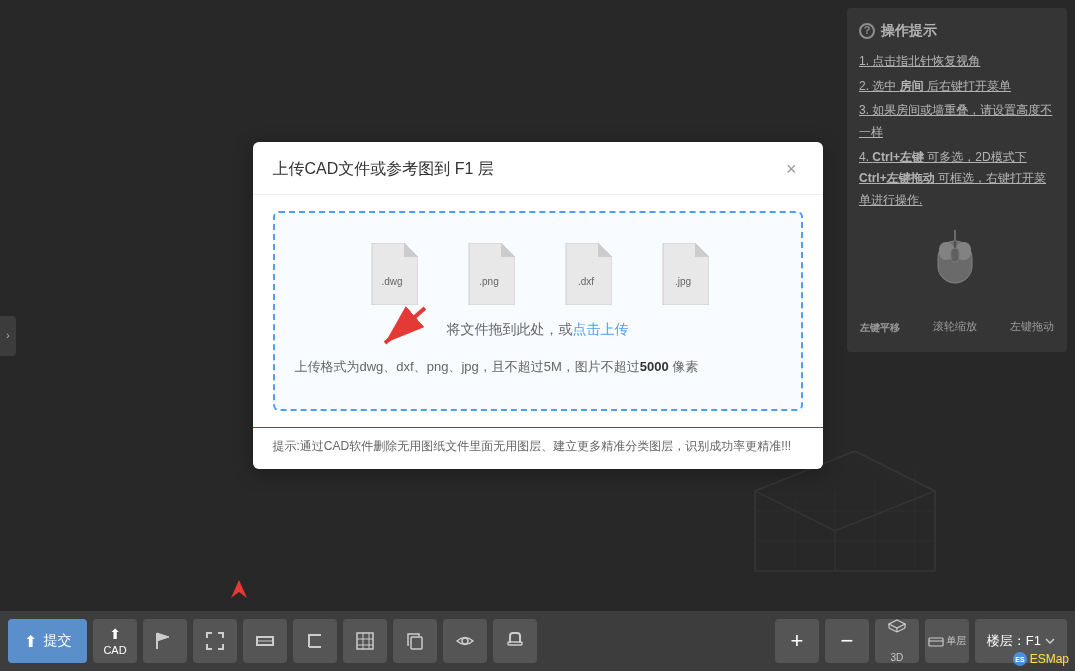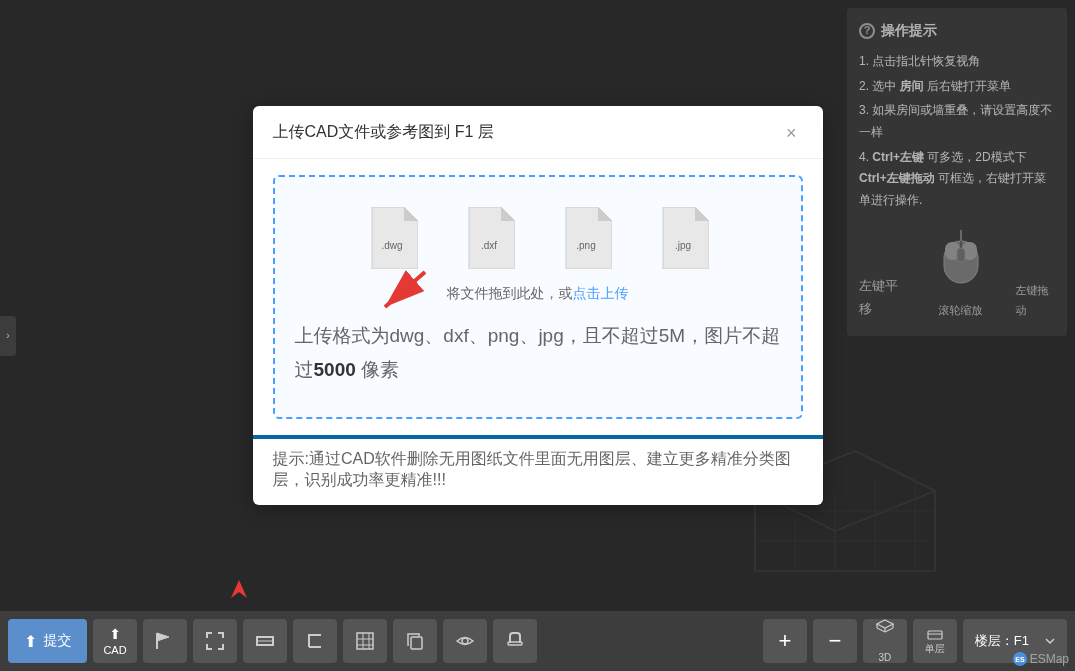--- a/index.html
+++ b/index.html
@@ -58,42 +58,44 @@
       border-radius: 50%;
       display: flex;
       align-items: center;
       justify-content: center;
       font-size: 11px;
       color: #ccc;
       font-weight: bold;
     }
     .tips-panel .tip-item {
       margin-bottom: 3px;
+      text-decoration: underline;
     }
     .tips-panel .tip-highlight {
       font-weight: bold;
     }
 
     
     .mouse-diagram {
       display: flex;
       justify-content: center;
       align-items: flex-end;
       gap: 30px;
       margin-top: 10px;
       padding: 5px 0;
     }
     .mouse-svg {
       width: 50px;
       height: 65px;
     }
     .side-label-left {
-      font-size: 13px;
+      font-size: 10px;
       color: #ddd;
       text-align: left;
+      font-weight: bold;
     }
     .side-label-right {
       font-size: 11px;
       color: #ddd;
       text-align: left;
     }
 
     
     .expand-btn {
       position: absolute;
@@ -186,35 +188,35 @@
       margin-bottom: 6px;
     }
     .upload-link {
       color: #4a9eff;
       cursor: pointer;
       text-decoration: none;
     }
 
     .upload-info {
       margin-top: 16px;
-      font-size: 19px;
+      font-size: 13px;
       color: #666;
       text-align: left;
       line-height: 1.8;
     }
     .info-bold {
       font-weight: bold;
       color: #333;
     }
 
     .modal-footer {
       padding: 10px 20px 14px;
-      font-size: 16px;
+      font-size: 12px;
       color: #666;
-      border-top: 4px solid #0369a1;
+      border-top: 1px solid #0369a1;
     }
 
     
     .bottom-toolbar {
       position: absolute;
       bottom: 0;
       left: 0;
       right: 0;
       height: 60px;
       background: #3d3d3d;
@@ -278,30 +280,30 @@
       background: #555;
       border: none;
       border-radius: 4px;
       color: #fff;
       height: 44px;
       padding: 0 12px;
       font-size: 13px;
       font-family: 'Microsoft YaHei', Arial, sans-serif;
       display: flex;
       align-items: center;
-      gap: 16px;
+      gap: 4px;
     }
 
     
     .esmap-logo {
       position: absolute;
       bottom: 4px;
       right: 6px;
       font-size: 12px;
-      color: #a3a3a3;
+      color: #fde047;
       display: flex;
       align-items: center;
       gap: 2px;
     }
 
     
     .cad-arrow {
       position: absolute;
       bottom: 65px;
       left: 227px;
@@ -360,21 +362,21 @@
         <line x1="25" y1="15" x2="25" y2="35" stroke="#666" stroke-width="1.5"></line>
 
         <rect x="9" y="16" width="15" height="18" rx="7" fill="#bbb"></rect>
 
         <rect x="26" y="16" width="15" height="18" rx="7" fill="#bbb"></rect>
 
         <rect x="21" y="22" width="8" height="14" rx="4" fill="#888" stroke="#aaa" stroke-width="1"></rect>
 
         <path d="M25 15 Q25 8 25 4" stroke="#999" stroke-width="2" fill="none"></path>
       </svg>
-      <div style="text-align:center;font-size:11px;color:#ddd;margin-top:2px">滚轮缩放</div>
+      <div style="text-align:center;font-size:11px;color:#ddd;margin-top:18px">滚轮缩放</div>
     </div>
     <div>
       <div class="side-label-right">左键拖动</div>
     </div>
   </div>
 </div>
 
 <div class="expand-btn">›</div>
 
 <div class="modal-overlay">
@@ -393,29 +395,29 @@
               <path d="M6,0 L38,0 L52,14 L52,62 L6,62 Z" fill="#e8e8e8" stroke="#ccc" stroke-width="1"></path>
               <path d="M38,0 L38,14 L52,14 Z" fill="#ccc"></path>
               <text x="26" y="42" text-anchor="middle" font-size="10" fill="#666" font-family="Arial">.dwg</text>
             </svg>
           </div>
 
           <div class="file-icon-item">
             <svg width="52" height="62" viewBox="0 0 52 62">
               <path d="M6,0 L38,0 L52,14 L52,62 L6,62 Z" fill="#e8e8e8" stroke="#ccc" stroke-width="1"></path>
               <path d="M38,0 L38,14 L52,14 Z" fill="#ccc"></path>
-              <text x="26" y="42" text-anchor="middle" font-size="10" fill="#666" font-family="Arial">.dxf</text>
+              <text x="26" y="42" text-anchor="middle" font-size="10" fill="#666" font-family="Arial">.png</text>
             </svg>
           </div>
 
           <div class="file-icon-item">
             <svg width="52" height="62" viewBox="0 0 52 62">
               <path d="M6,0 L38,0 L52,14 L52,62 L6,62 Z" fill="#e8e8e8" stroke="#ccc" stroke-width="1"></path>
               <path d="M38,0 L38,14 L52,14 Z" fill="#ccc"></path>
-              <text x="26" y="42" text-anchor="middle" font-size="10" fill="#666" font-family="Arial">.png</text>
+              <text x="26" y="42" text-anchor="middle" font-size="10" fill="#666" font-family="Arial">.dxf</text>
             </svg>
           </div>
 
           <div class="file-icon-item">
             <svg width="52" height="62" viewBox="0 0 52 62">
               <path d="M6,0 L38,0 L52,14 L52,62 L6,62 Z" fill="#e8e8e8" stroke="#ccc" stroke-width="1"></path>
               <path d="M38,0 L38,14 L52,14 Z" fill="#ccc"></path>
               <text x="26" y="42" text-anchor="middle" font-size="10" fill="#666" font-family="Arial">.jpg</text>
             </svg>
           </div>
@@ -539,21 +541,21 @@
         <polygon points="9,1 17,5 9,9 1,5" fill="none" stroke="#ccc" stroke-width="1.2"></polygon>
         <line x1="1" y1="5" x2="1" y2="9" stroke="#ccc" stroke-width="1.2"></line>
         <line x1="17" y1="5" x2="17" y2="9" stroke="#ccc" stroke-width="1.2"></line>
         <line x1="9" y1="9" x2="9" y2="13" stroke="#ccc" stroke-width="1.2"></line>
         <line x1="1" y1="9" x2="9" y2="13" stroke="#ccc" stroke-width="1.2"></line>
         <line x1="17" y1="9" x2="9" y2="13" stroke="#ccc" stroke-width="1.2"></line>
       </svg>
       <span style="font-size:10px;color:#ccc;">3D</span>
     </button>
 
-    <button class="toolbar-icon-btn" style="font-size:11px;display:flex;flex-direction:column;align-items:center;gap:1px;">
+    <button class="toolbar-icon-btn" style="font-size:11px;display:flex;flex-direction:row;align-items:center;gap:1px;">
       <svg width="18" height="14" viewBox="0 0 18 14">
         <rect x="2" y="4" width="14" height="8" rx="1" fill="none" stroke="#ccc" stroke-width="1.2"></rect>
         <line x1="2" y1="7" x2="16" y2="7" stroke="#ccc" stroke-width="1"></line>
       </svg>
       <span style="font-size:10px;color:#ccc;">单层</span>
     </button>
 
     <div class="floor-selector">
       <span>楼层：F1</span>
       <svg width="10" height="6" viewBox="0 0 10 6">

